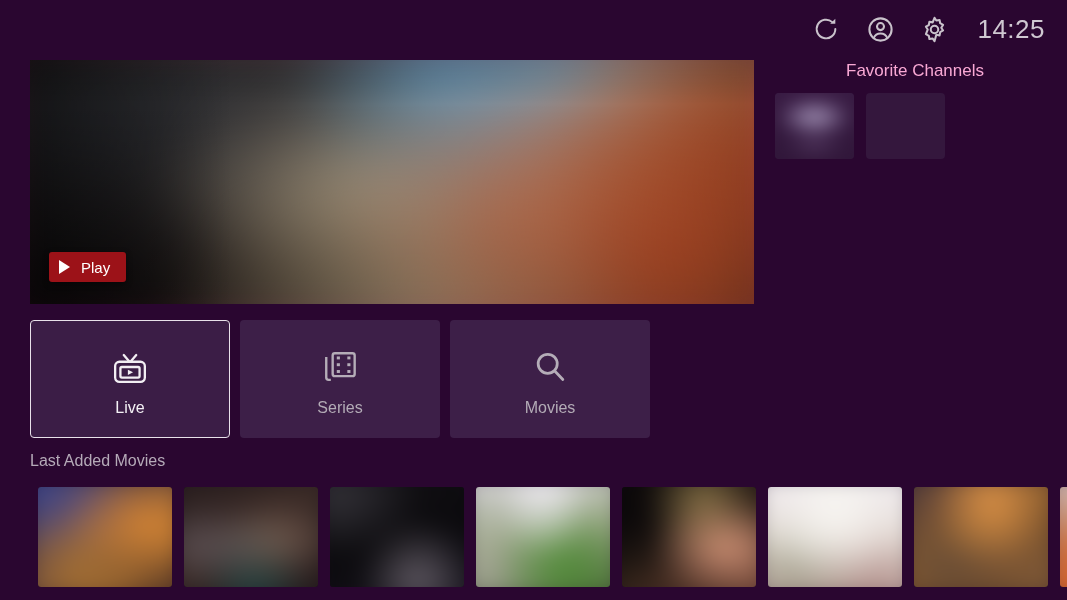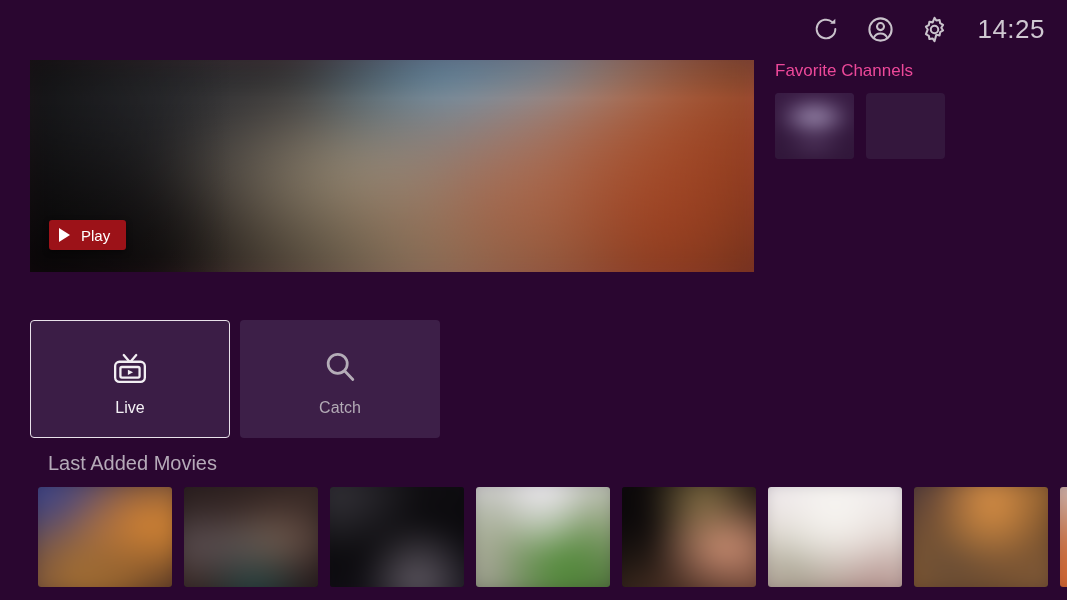--- a/index.html
+++ b/index.html
@@ -33,21 +33,21 @@
     margin-left:24px;
     color:#cfc8d1;
     font-size:26px;
     letter-spacing:0.5px;
     line-height:1;
   }
 
   
   #hero {
     position:absolute; left:30px; top:60px;
-    width:724px; height:212px;
+    width:724px; height:244px;
     overflow:hidden;
     background:#ec4899;
   }
   #hero-art {
     position:absolute; inset:-40px;
     filter:blur(26px);
     background:
       radial-gradient(circle at 84% 78%, rgba(214,78,34,.85) 0%, rgba(214,78,34,0) 34%),
       radial-gradient(circle at 95% 45%, rgba(120,48,28,.8) 0%, rgba(120,48,28,0) 28%),
       radial-gradient(circle at 63% 62%, rgba(206,120,92,.55) 0%, rgba(206,120,92,0) 30%),
@@ -85,22 +85,23 @@
   }
   #play-button .lbl {
     color:#fff; font-size:15px; line-height:1;
   }
 
   
   #favorites {
     position:absolute; left:775px; top:62px; width:280px;
   }
   #fav-title {
-    color:#ec4899; font-size:17px; line-height:1;
+    color:#f9a8d4; font-size:17px; line-height:1;
     margin-bottom:14px;
+    text-align:center;
   }
   #fav-row { display:flex; gap:12px; }
   .fav-tile {
     width:79px; height:66px;
     border-radius:4px;
     overflow:hidden;
     position:relative;
     background:#34173d;
   }
   .fav-logo {
@@ -146,22 +147,22 @@
     margin-bottom:9px;
   }
   .nav-tile.selected .nav-icon { color:#f2eef3; }
   .nav-label {
     color:#b3abb6; font-size:16px; line-height:1;
   }
   .nav-tile.selected .nav-label { color:#f4f1f5; }
 
   
   #last-title {
-    position:absolute; left:48px; top:453px;
-    color:#b5aab8; font-size:20px; line-height:1;
+    position:absolute; left:30px; top:453px;
+    color:#b5aab8; font-size:16px; line-height:1;
   }
   #poster-row {
     position:absolute; left:38px; top:487px;
     display:flex; gap:12px;
   }
   .poster {
     width:134px; height:100px;
     border-radius:3px;
     overflow:hidden;
     position:relative;
@@ -274,30 +275,45 @@
           <path d="M30.5 11.5 24.5 18.5"></path>
           <rect x="8.5" y="18.5" width="31" height="21" rx="4.5"></rect>
           <rect x="14" y="24" width="20" height="11" rx="1.6"></rect>
           <path d="M21.8 26.8 27.2 29.6 21.8 32.4Z" fill="currentColor" stroke="none"></path>
         </svg>
       </span>
       <span class="nav-label">Live</span>
     </div>
 
 
+    <div class="nav-tile">
+      <span class="nav-icon">
+        <svg width="44" height="44" viewBox="0 0 48 48" fill="none" stroke="currentColor" stroke-width="2.6" stroke-linejoin="round">
+          <path d="M14 38H11.5A2.5 2.5 0 0 1 9 35.5V13"></path>
+          <rect x="16" y="9" width="24" height="25" rx="2.4"></rect>
+          <rect x="20.5" y="12.5" width="3.4" height="3.2" fill="currentColor" stroke="none"></rect>
+          <rect x="20.5" y="19.9" width="3.4" height="3.2" fill="currentColor" stroke="none"></rect>
+          <rect x="20.5" y="27.3" width="3.4" height="3.2" fill="currentColor" stroke="none"></rect>
+          <rect x="32" y="12.5" width="3.4" height="3.2" fill="currentColor" stroke="none"></rect>
+          <rect x="32" y="19.9" width="3.4" height="3.2" fill="currentColor" stroke="none"></rect>
+          <rect x="32" y="27.3" width="3.4" height="3.2" fill="currentColor" stroke="none"></rect>
+        </svg>
+      </span>
+      <span class="nav-label">Series</span>
+    </div>
 
 
     <div class="nav-tile">
       <span class="nav-icon">
         <svg width="44" height="44" viewBox="0 0 48 48" fill="none" stroke="currentColor" stroke-width="3" stroke-linecap="round">
           <circle cx="21.5" cy="20.5" r="10.4"></circle>
           <path d="M29.2 28.4 38 37.6"></path>
         </svg>
       </span>
-      <span class="nav-label">Catch</span>
+      <span class="nav-label">Movies</span>
     </div>
 
   </div>
 
   <div id="last-title">Last Added Movies</div>
 
   <div id="poster-row">
     <div class="poster">
         <div class="poster-art p0"></div>
       </div>

